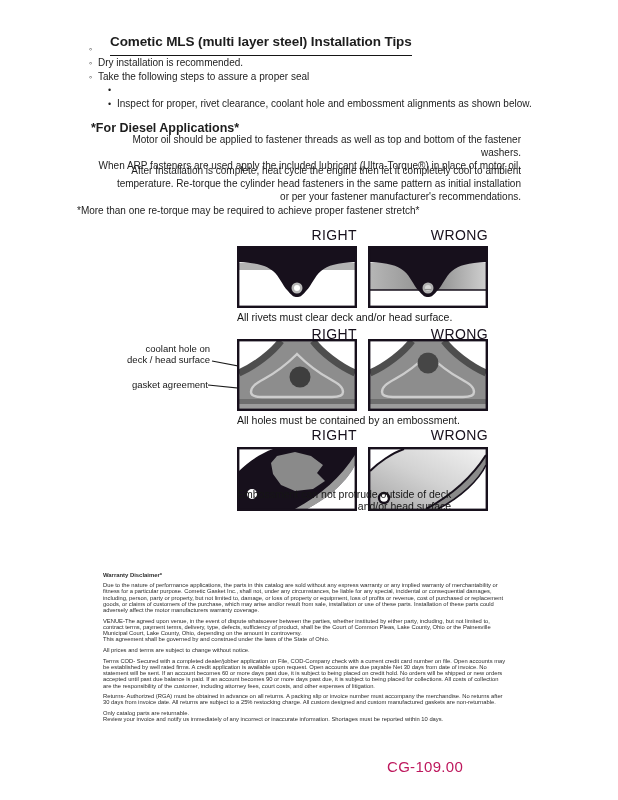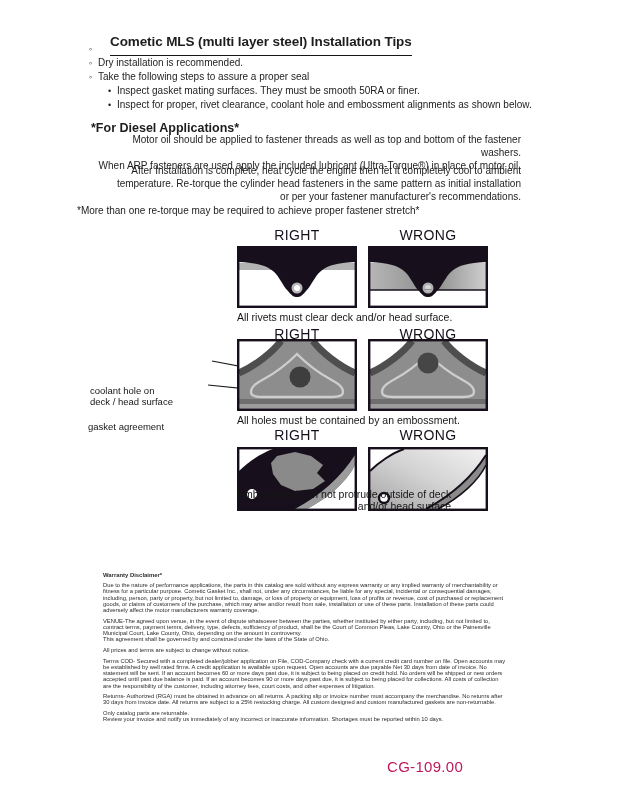--- a/index.html
+++ b/index.html
@@ -8,27 +8,27 @@
   .abs{position:absolute;}
   .title{left:110px;top:25px;font-size:13.5px;font-weight:bold;letter-spacing:-0.1px;
          border-bottom:1.6px solid #161616;padding-bottom:6px;display:inline-block;}
   .tips{left:89px;top:43px;font-size:10px;line-height:13px;}
   .tip-row{display:flex;align-items:baseline;}
   .tip-row.sub{padding-left:19px;}
   .blt{width:9px;flex:0 0 9px;font-size:9px;}
   .diesel-h{left:91px;top:121px;font-size:12.5px;font-weight:bold;margin:0;}
   .bodytxt{font-size:10px;line-height:13px;white-space:pre-line;margin:0;width:430px;}
   .p1{left:91px;top:133px;text-align:right;} .p2{left:91px;top:164px;text-align:right;} .p3{left:77px;top:204px;}
-  .dg-label{width:120px;text-align:center;font-size:14px;letter-spacing:0.4px;color:#17101c;}
+  .dg-label{width:120px;text-align:right;font-size:14px;letter-spacing:0.4px;color:#17101c;}
   .colL{left:237px;} .colR{left:368px;}
   .lbl1{top:227px;} .lbl2{top:326px;} .lbl3{top:427px;}
   .box1{top:246px;} .box2{top:339px;} .box3{top:447px;}
   .caption{font-size:10.5px;line-height:12px;color:#161616;white-space:pre-line;}
   .cap1{left:237px;top:311px;} .cap2{left:237px;top:414px;} .cap3{left:237px;top:488px;text-align:right;}
-  .anno{font-size:9.5px;line-height:11px;text-align:left;white-space:pre-line;color:#161616;margin-top:42px;}
+  .anno{font-size:9.5px;line-height:11px;text-align:right;white-space:pre-line;color:#161616;}
   .annoA{right:408px;top:343px;width:120px;}
   .annoB{right:410px;top:379px;width:120px;}
   .warranty{left:103px;top:572px;width:414px;font-size:5.8px;line-height:6.2px;color:#2b2b2b;}
   .warranty h3{font-size:5.9px;margin:0 0 4px 0;}
   .wpara{white-space:pre-line;margin:0 0 4.5px 0;}
   .footer-code{left:387px;top:758px;font-size:15px;color:#be185d;letter-spacing:0.3px;}
   svg{display:block;}
 </style>
 </head>
 <body>
@@ -44,21 +44,20 @@
     <div class="tip-row">
         <span class="blt">◦</span>
         <span>Dry installation is recommended.</span>
       </div>
     <div class="tip-row">
         <span class="blt">◦</span>
         <span>Take the following steps to assure a proper seal</span>
       </div>
     <div class="tip-row sub">
         <span class="blt">•</span>
-        <span>Inspect gasket mating surfaces.  They must be smooth 50RA or finer.</span>
       </div>
     <div class="tip-row sub">
         <span class="blt">•</span>
         <span>Inspect for proper, rivet clearance, coolant hole and embossment alignments as shown below.</span>
       </div>
   </div>
 
   <h2 class="abs diesel-h">*For Diesel Applications*</h2>
   <p class="abs bodytxt p1">Motor oil should be applied to fastener threads as well as top and bottom of the fastener washers.
 When ARP fasteners are used apply the included lubricant (Ultra-Torque®) in place of motor oil.</p>

